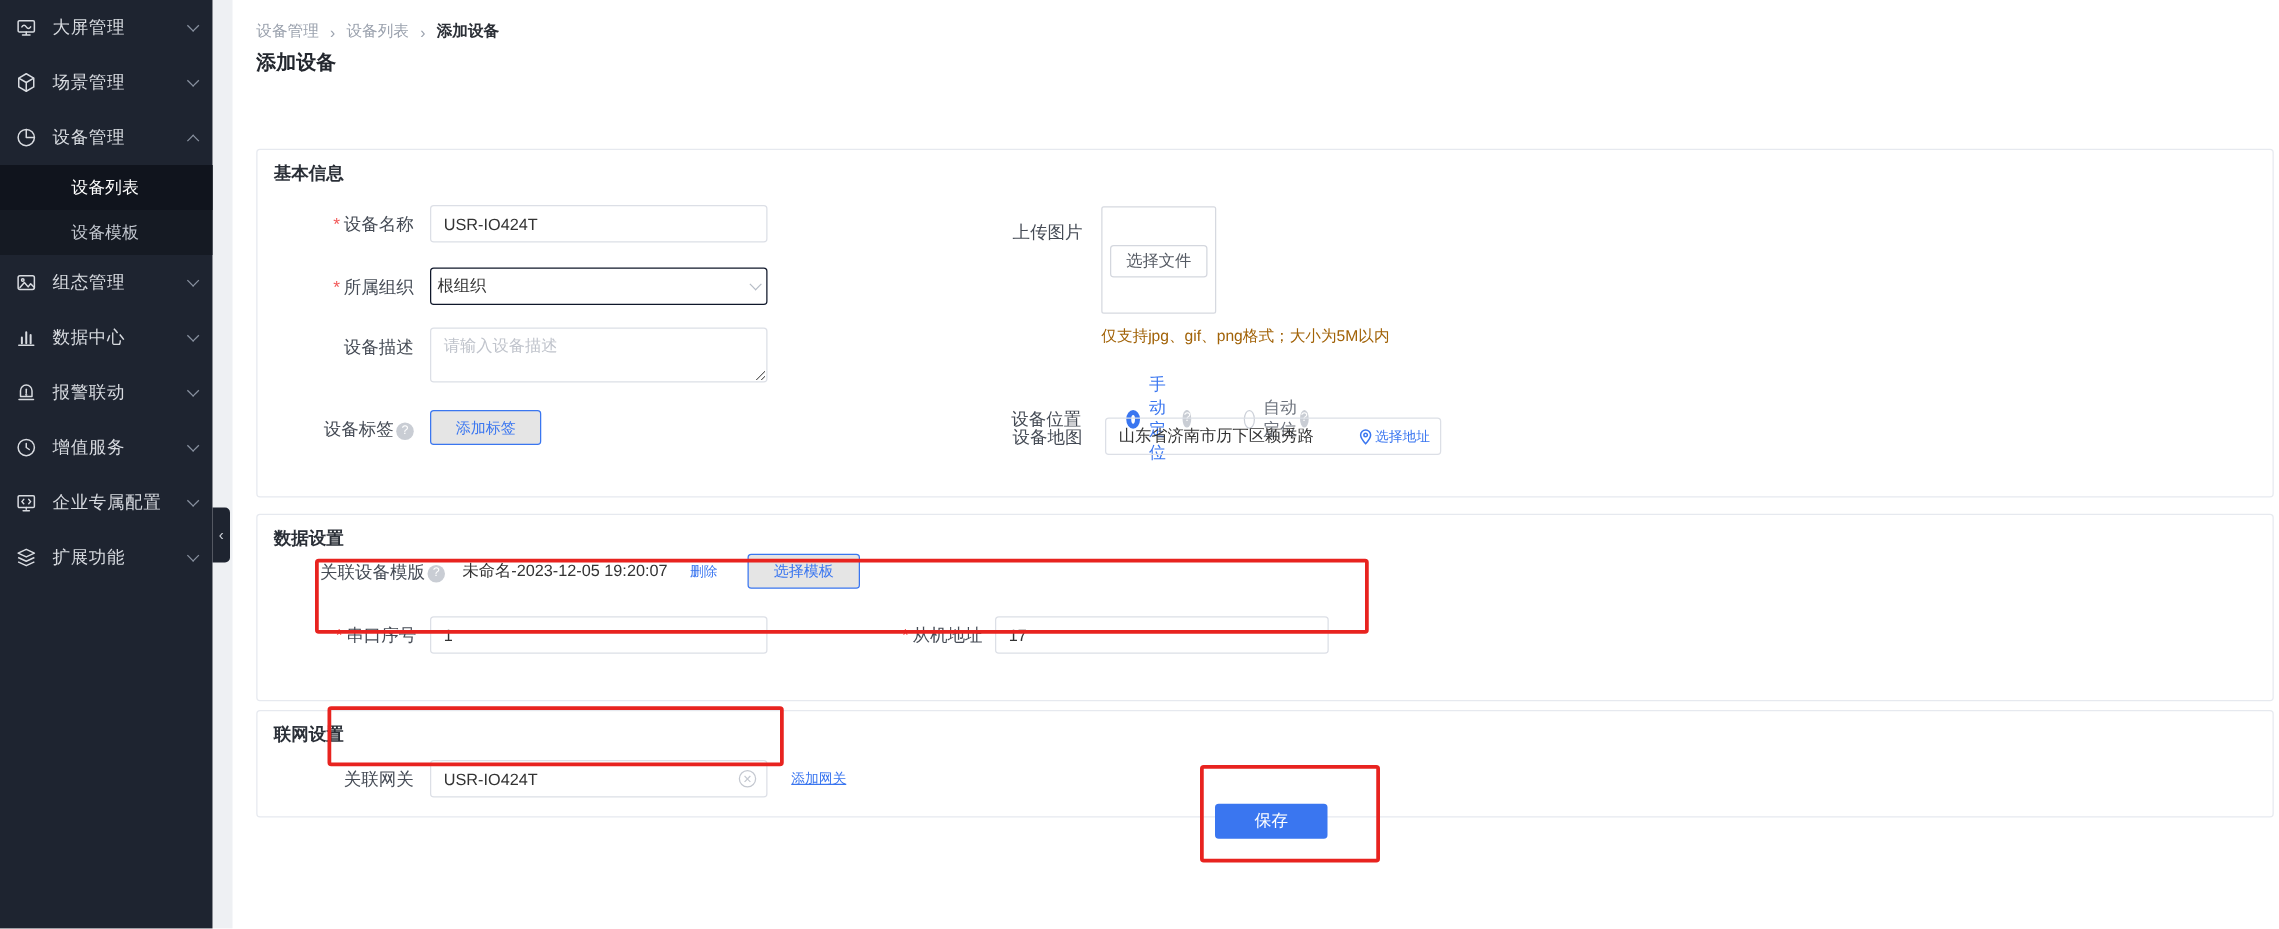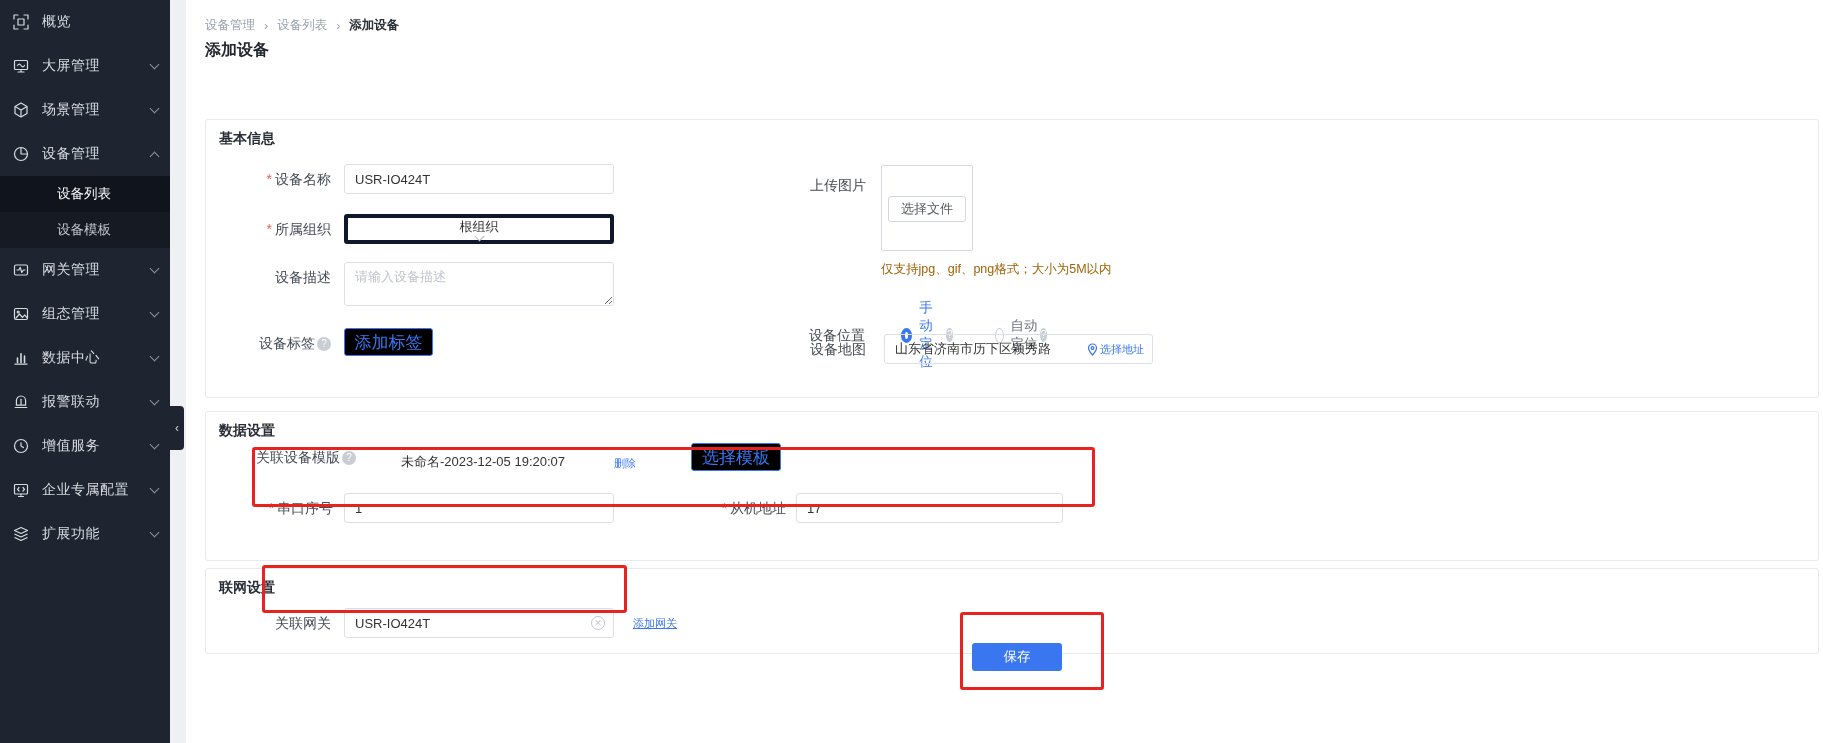--- a/index.html
+++ b/index.html
@@ -35,25 +35,25 @@
   .frow { position:absolute; display:flex; align-items:flex-start; }
   .lblcell { font-size:14px; color:#454b55; text-align:right; line-height:30px; white-space:nowrap; }
   .w125 { width:125px; margin-right:13px; }
   .w127 { width:127px; margin-right:11px; }
   .w150 { width:150px; margin-right:14px; }
   .w57  { width:57px;  margin-right:18px; }
   .req { color:#f25a5a; margin-right:3px; }
 
   input.txt { width:270px; height:30px; border:1px solid #dcdfe6; border-radius:3px; padding:0 10px; font-size:13px; color:#333; font-family:inherit; outline:none; background:#fff; }
   input.txt::placeholder, textarea::placeholder { color:#c0c4cc; }
-  .selectbox { width:270px; height:30px; border:4px solid #0f172a; border-radius:3px; padding:0 5px; font-size:13px; color:#333; display:flex; align-items:center; justify-content:space-between; background:#fff; cursor:pointer;flex-direction:column; }
+  .selectbox { width:270px; height:30px; border:1px solid #0f172a; border-radius:3px; padding:0 5px; font-size:13px; color:#333; display:flex; align-items:center; justify-content:space-between; background:#fff; cursor:pointer; }
   .sel-chev { width:7px; height:7px; border-right:1.3px solid #b6bcc6; border-bottom:1.3px solid #b6bcc6; transform:rotate(45deg); margin-top:-3px; }
   textarea.desc { width:270px; height:44px; border:1px solid #dcdfe6; border-radius:3px; padding:5px 10px; font-size:13px; color:#0369a1; font-family:inherit; resize:both; outline:none; }
 
-  .btn-outline-blue { height:28px; padding:0 20px; background:#000000; border:1px solid #3a76f0; border-radius:3px; color:#3a76f0; font-size:17px; font-family:inherit; cursor:pointer; }
+  .btn-outline-blue { height:28px; padding:0 20px; background:#e5e5e5; border:1px solid #3a76f0; border-radius:3px; color:#3a76f0; font-size:12px; font-family:inherit; cursor:pointer; }
   .btn-plain { height:26px; padding:0 12px; background:#fff; border:1px solid #d4d7de; border-radius:3px; color:#555a63; font-size:13px; font-family:inherit; cursor:pointer; }
   .link { color:#3a76f0; font-size:11px; cursor:pointer; }
   .link.u { text-decoration:underline; }
   .help { display:inline-block; width:14px; height:14px; border-radius:50%; background:#c9cdd4; color:#fff; font-size:10px; line-height:14px; text-align:center; vertical-align:1px; margin-left:2px; cursor:pointer; }
 
   .right-col { position:absolute; left:603px; top:44px; }
   .upload-box { position:absolute; left:72px; top:1px; width:92px; height:86px; border:1px solid #d6d9e0; border-radius:2px; background:#fff; cursor:pointer; }
   .upload-box .btn-plain { position:absolute; left:50%; top:30px; transform:translateX(-50%); white-space:nowrap; }
   .upload-hint { position:absolute; left:72px; top:97px; font-size:12.5px; color:#a16207; white-space:nowrap; }
   .loc-row { position:absolute; left:0; top:135px; display:flex; align-items:center; }
@@ -62,21 +62,21 @@
   .radio.on { border:4.5px solid #3a76f0; }
   .radio.off { border:1px solid #cdd1d9; }
   .radio-lbl { font-size:13.5px; margin:0 0 0 7px; }
   .radio-lbl.on { color:#3a76f0; }
   .radio-lbl.off { color:#6d737d; }
   .map-row { position:absolute; left:0; top:170px; display:flex; align-items:center; }
   .map-input { width:269px; height:30px; border:1px solid #dcdfe6; border-radius:3px; display:flex; align-items:center; padding:0 8px 0 10px; font-size:13px; color:#333; }
   .map-input .addr { flex:1; white-space:nowrap; overflow:hidden; }
   .map-input .pick { display:flex; align-items:center; gap:2px; }
 
-  .tpl-row { position:absolute; left:0; top:31px; display:flex; align-items:flex-end; height:28px;gap:31px; }
+  .tpl-row { position:absolute; left:0; top:31px; display:flex; align-items:center; height:28px; }
   .tpl-name { font-size:13px; color:#333; }
   .tpl-del { margin-left:18px; }
   .tpl-btn { margin-left:24px; width:90px; padding:0; }
   .gw-input-wrap { position:relative; }
   .clear-ic { position:absolute; right:9px; top:8px; width:14px; height:14px; border:1px solid #c4c8d0; border-radius:50%; color:#c4c8d0; font-size:9px; line-height:12px; text-align:center; cursor:pointer; }
   .gw-link { margin-left:19px; line-height:30px; }
 
   .save-btn { position:absolute; left:972px; top:643px; width:90px; height:28px; background:#3a76f0; border:none; border-radius:3px; color:#fff; font-size:13.5px; font-family:inherit; cursor:pointer; z-index:2; }
 
   .redbox { position:absolute; border:3px solid #e8231f; border-radius:3px; pointer-events:none; z-index:5; }
@@ -85,27 +85,20 @@
   .red3 { left:960px; top:612px; width:144px; height:78px; }
 </style>
 </head>
 <body>
 
 <div id="app">
 
   <nav class="sidebar">
     <div class="s-item">
       <svg width="16" height="16" viewBox="0 0 16 16" fill="none" stroke="#d8dbe0" stroke-width="1.2" stroke-linecap="round" stroke-linejoin="round">
-          <path d="M1 5V1h4M11 1h4v4M15 11v4h-4M5 15H1v-4"></path>
-          <rect x="5" y="5" width="6" height="6"></rect>
-        </svg>
-      <span class="lbl">概览</span>
-    </div>
-    <div class="s-item">
-      <svg width="16" height="16" viewBox="0 0 16 16" fill="none" stroke="#d8dbe0" stroke-width="1.2" stroke-linecap="round" stroke-linejoin="round">
           <rect x="1.5" y="2.5" width="13" height="9" rx="1"></rect>
           <path d="M4.5 7.5q1.7-2.6 3.5 0t3.5 0"></path>
           <path d="M8 11.5v2M5 14h6"></path>
         </svg>
       <span class="lbl">大屏管理</span>
       <span class="chev"></span>
     </div>
     <div class="s-item">
       <svg width="16" height="16" viewBox="0 0 16 16" fill="none" stroke="#d8dbe0" stroke-width="1.2" stroke-linejoin="round">
           <path d="M8 1l6 3.5v7L8 15l-6-3.5v-7z"></path>
@@ -118,28 +111,20 @@
       <svg width="16" height="16" viewBox="0 0 16 16" fill="none" stroke="#d8dbe0" stroke-width="1.2" stroke-linecap="round">
           <circle cx="8" cy="8" r="6.5"></circle>
           <path d="M8 8V1.5M8 8h6.5"></path>
         </svg>
       <span class="lbl">设备管理</span>
       <span class="chev up"></span>
     </div>
     <div class="submenu">
       <div class="sub-item active">设备列表</div>
       <div class="sub-item">设备模板</div>
-    </div>
-    <div class="s-item">
-      <svg width="16" height="16" viewBox="0 0 16 16" fill="none" stroke="#d8dbe0" stroke-width="1.2" stroke-linecap="round" stroke-linejoin="round">
-          <rect x="1.5" y="3" width="13" height="10" rx="1.5"></rect>
-          <path d="M4 8h1.8L7.2 5.5l1.6 5L10.4 8H12"></path>
-        </svg>
-      <span class="lbl">网关管理</span>
-      <span class="chev"></span>
     </div>
     <div class="s-item">
       <svg width="16" height="16" viewBox="0 0 16 16" fill="none" stroke="#d8dbe0" stroke-width="1.2" stroke-linecap="round" stroke-linejoin="round">
           <rect x="1.5" y="2.5" width="13" height="11" rx="1.5"></rect>
           <circle cx="5.2" cy="6" r="1"></circle>
           <path d="M3 12l3.5-4 3 3.5 2-2.5 3 3"></path>
         </svg>
       <span class="lbl">组态管理</span>
       <span class="chev"></span>
     </div>

